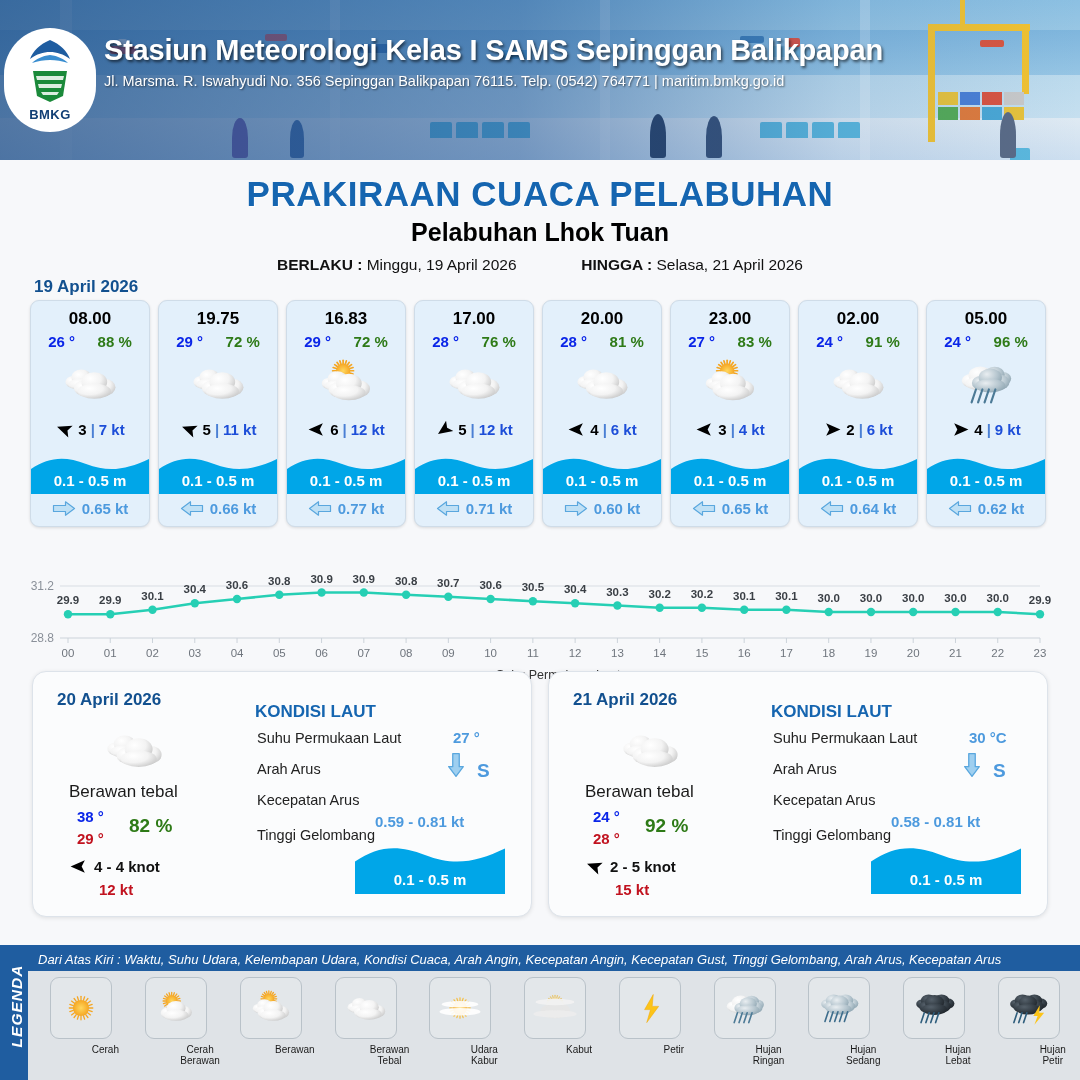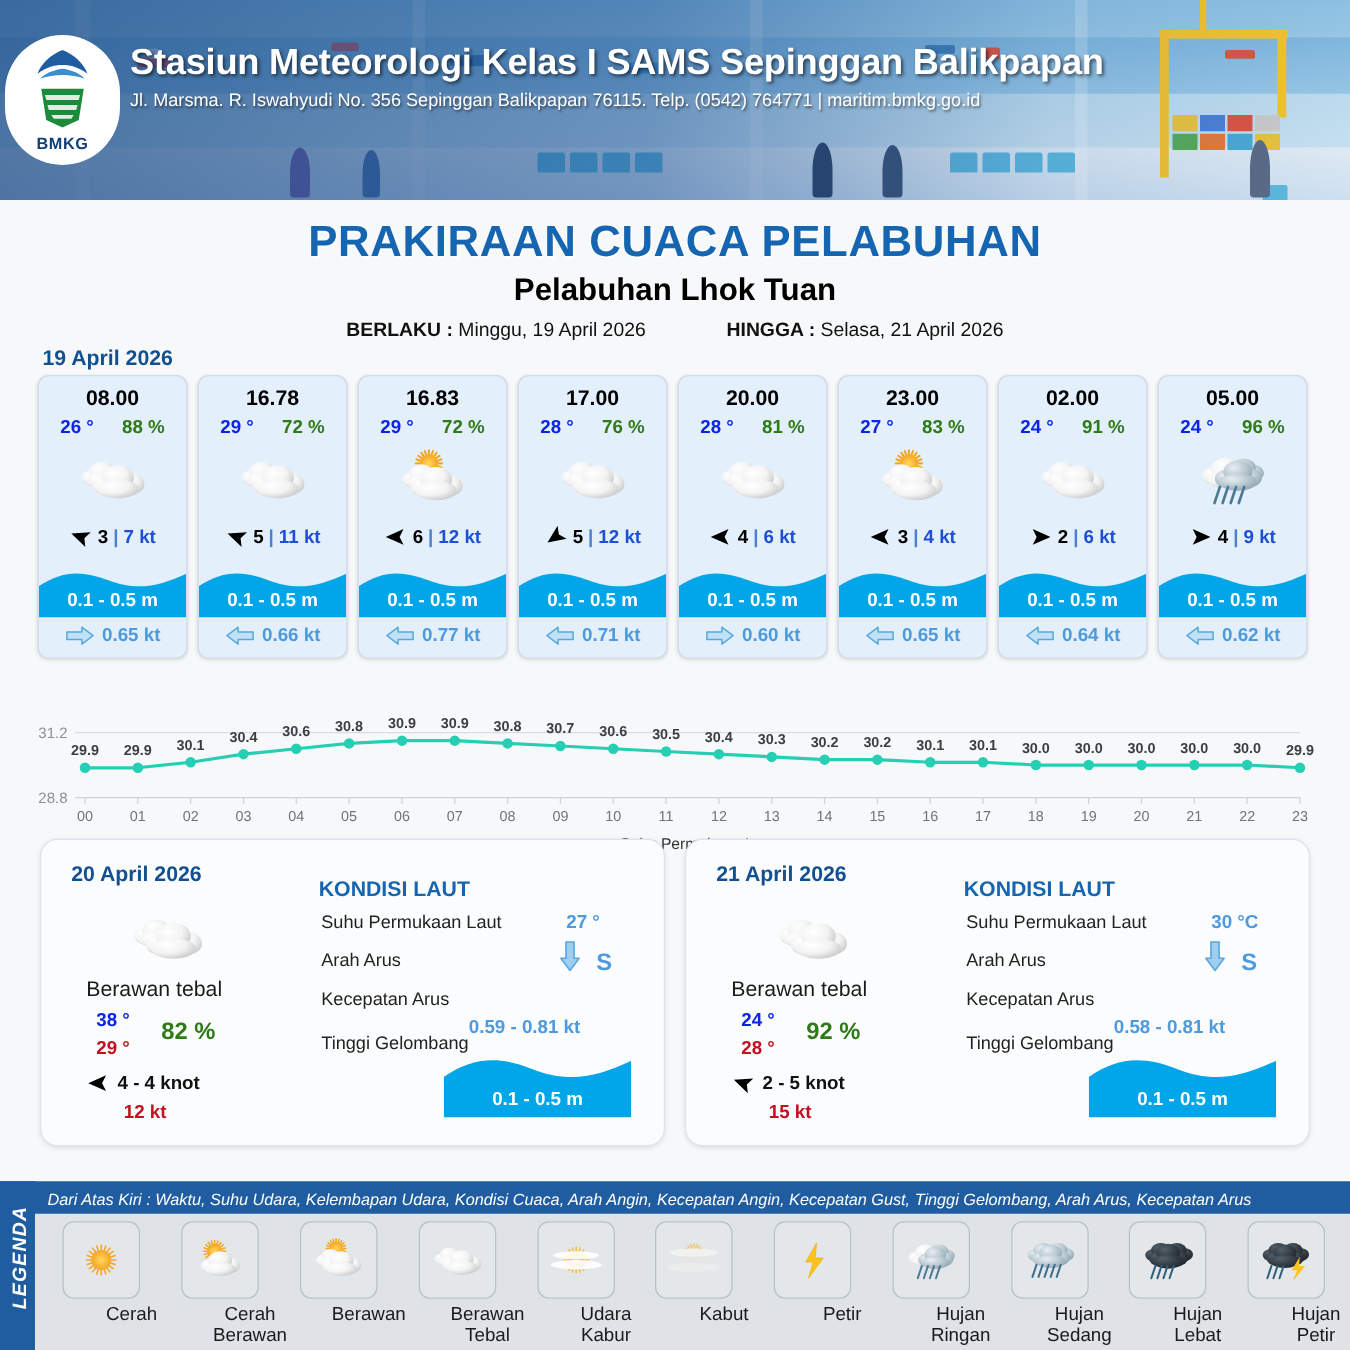--- a/index.html
+++ b/index.html
@@ -123,21 +123,21 @@
     transform:rotate(-90deg); color:#fff; font-size:15.5px; font-weight:bold;
     font-style:italic; letter-spacing:1px; text-align:center; }
   .legend-caption { position:absolute; left:38px; top:7px; font-size:13px;
     color:#fff; font-style:italic; }
   .legend-items { position:absolute; left:28px; top:26px; width:1052px; height:109px;
     background:#dfe3e7; display:flex; align-items:flex-start;
     padding:6px 4px 0 6px; gap:0; }
   .leg-item { width:95px; display:flex; flex-direction:column; align-items:center; }
   .leg-box { width:62px; height:62px; background:#e3e7ea; border:1px solid #b9c2c9;
     border-radius:9px; display:flex; align-items:center; justify-content:center; }
-  .leg-label { font-size:15px; color:#1a1a1a; margin-top:5px; text-align:center;
+  .leg-label { font-size:10px; color:#1a1a1a; margin-top:5px; text-align:center;
     line-height:1.1;margin-left:48px; }
 </style>
 </head>
 <body>
 
 <div class="header">
   <div class="hdr-sky"></div>
   <div class="hdr-sea"></div>
   <div class="hdr-floor"></div>
 
@@ -290,21 +290,21 @@
       <div class="c-cur">
         <svg width="24" height="17" viewBox="0 0 32 22">
           <g transform="rotate(0 16 11)">
             <path d="M2 7 L18 7 L18 2 L30 11 L18 20 L18 15 L2 15 Z" fill="#bfe0f5" stroke="#5aa7de" stroke-width="1.6" stroke-linejoin="round"></path>
           </g>
         </svg>
         <span class="ctxt">0.65 kt</span>
       </div>
     </div>
     <div class="card">
-      <div class="c-time">16.78</div>
+      <div class="c-time">19.75</div>
       <div class="c-vals">
         <span class="c-temp">29 °</span>
         <span class="c-hum">72 %</span>
       </div>
       <div class="c-icon">
         <svg width="72" height="52" viewBox="0 0 100 70">
           <defs>
   <radialGradient id="cg" cx="35%" cy="32%" r="75%">
     <stop offset="0%" stop-color="#ffffff"></stop>
               <stop offset="55%" stop-color="#f3f3f3"></stop>

